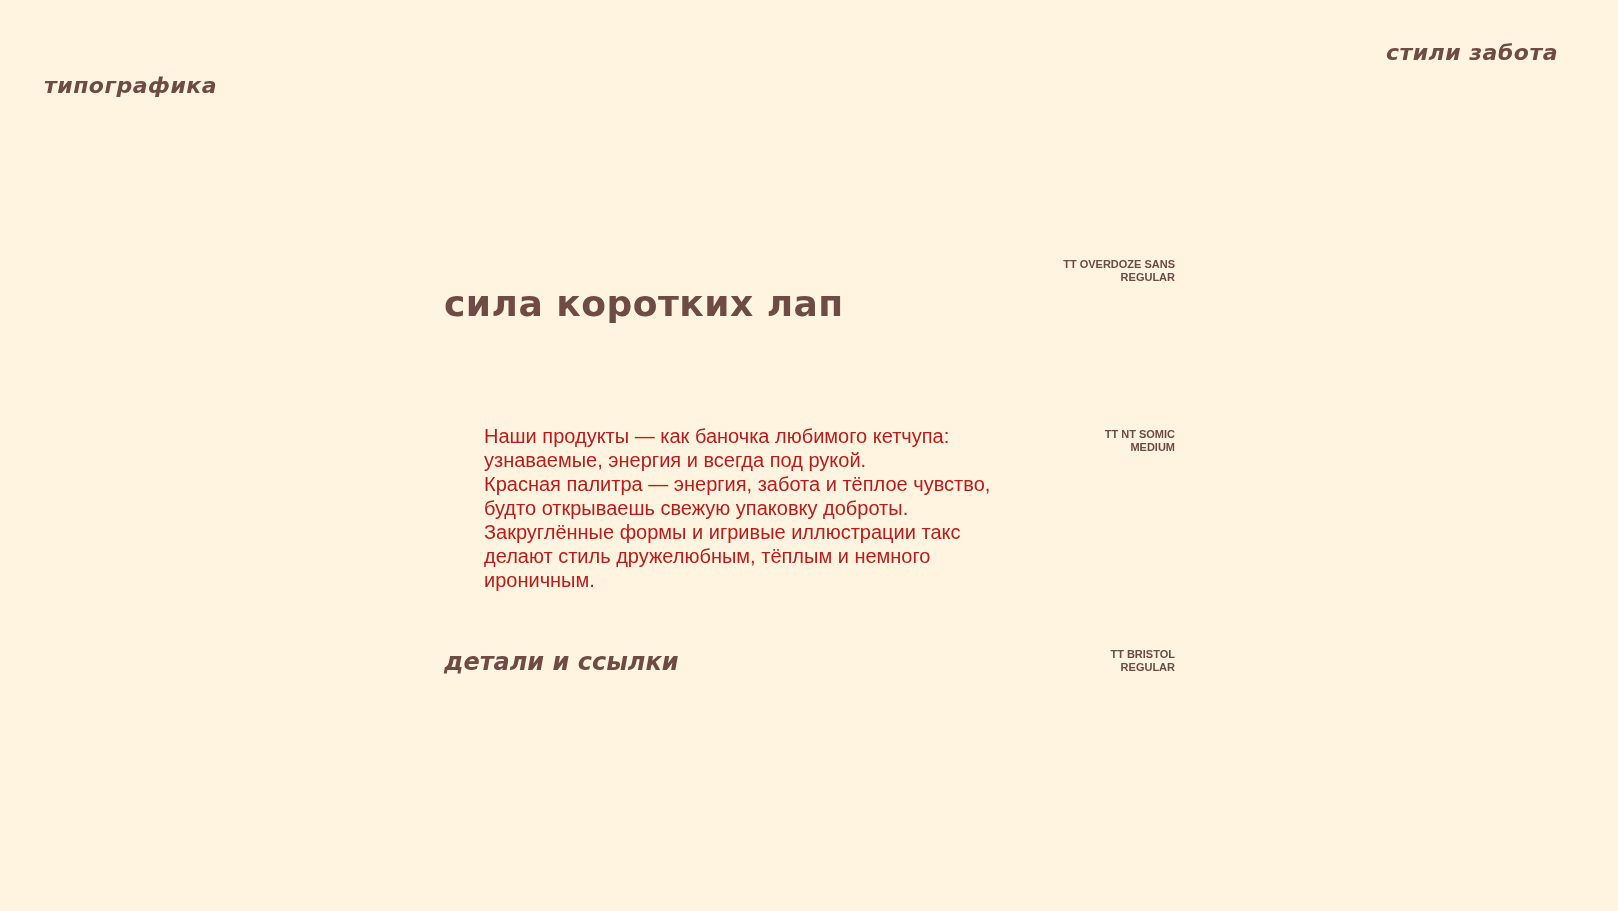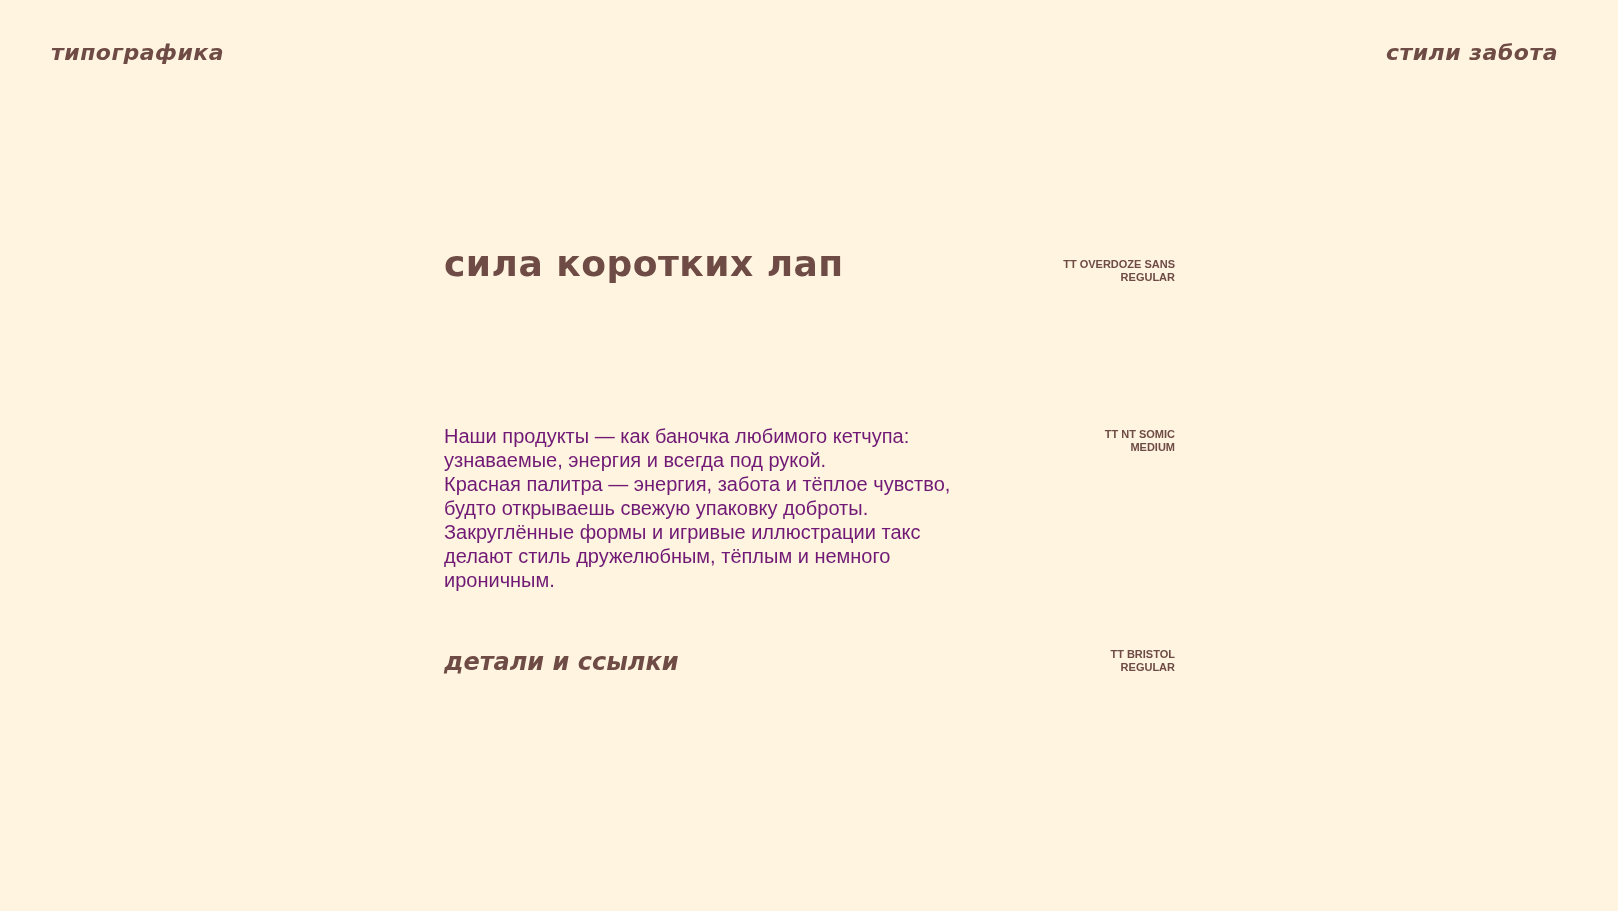--- a/index.html
+++ b/index.html
@@ -18,21 +18,21 @@
     .corner-label {
       position: absolute;
       top: 40px;
       font-family: "DejaVu Sans", sans-serif;
       font-weight: bold;
       font-size: 22px;
       letter-spacing: 0.5px;
       color: #6e4b44;
       font-style: italic;
     }
-    .corner-left { left: 51px; }
+    .corner-left { left: 44px; margin-top: 33px; }
     .corner-right { right: 60px; }
 
     .row {
       position: absolute;
       left: 444px;
       width: 731px;
     }
     .specimen {
       position: absolute;
       left: 0;
@@ -54,31 +54,33 @@
 
     .row-heading { top: 244px; height: 90px; }
     .heading-text {
       font-family: "DejaVu Sans", sans-serif;
       font-weight: bold;
       font-size: 36px;
       line-height: 39px;
       color: #6e4b44;
       letter-spacing: 0.5px;
       text-transform: lowercase;
+      margin-top: 40px;
     }
     .heading-text span { display: block; }
     .row-heading .font-tag { top: 14px; }
 
     .row-body { top: 424px; height: 180px; }
     .body-text {
       font-family: "Liberation Sans", sans-serif;
       font-size: 20px;
       line-height: 24px;
-      color: #701a75;
+      color: #b91c1c;
       width: 560px;
+      margin-left: 40px;
     }
     .body-text span { display: block; white-space: nowrap; }
     .row-body .font-tag { top: 4px; }
 
     .row-caption { top: 648px; height: 40px; }
     .caption-text {
       font-family: "DejaVu Sans", sans-serif;
       font-weight: bold;
       font-style: italic;
       font-size: 24px;

